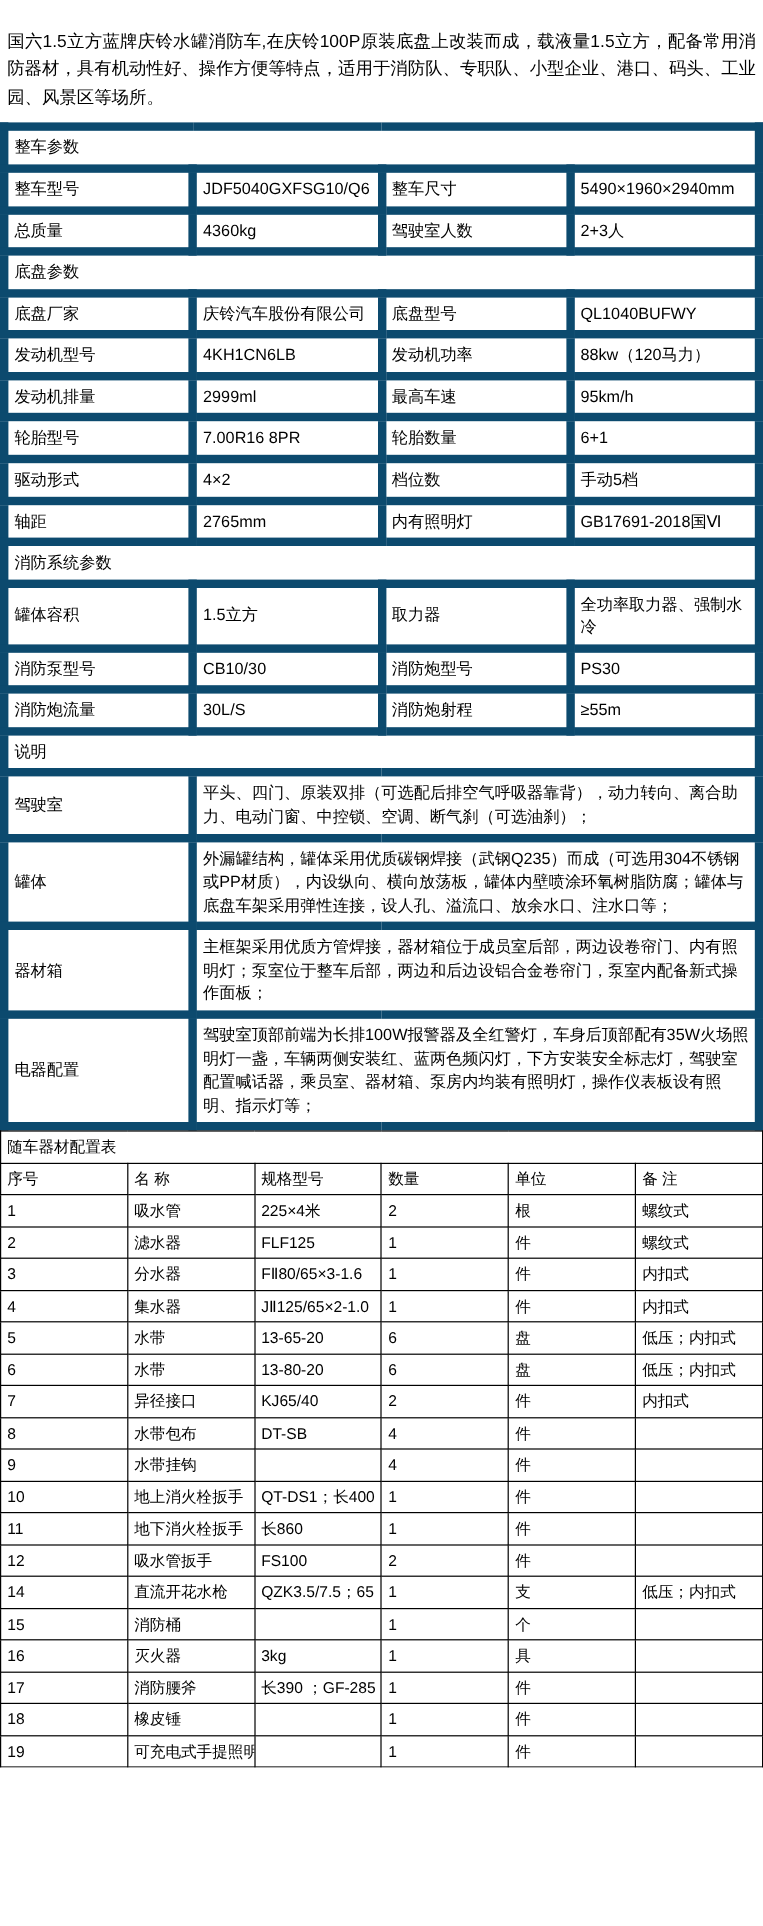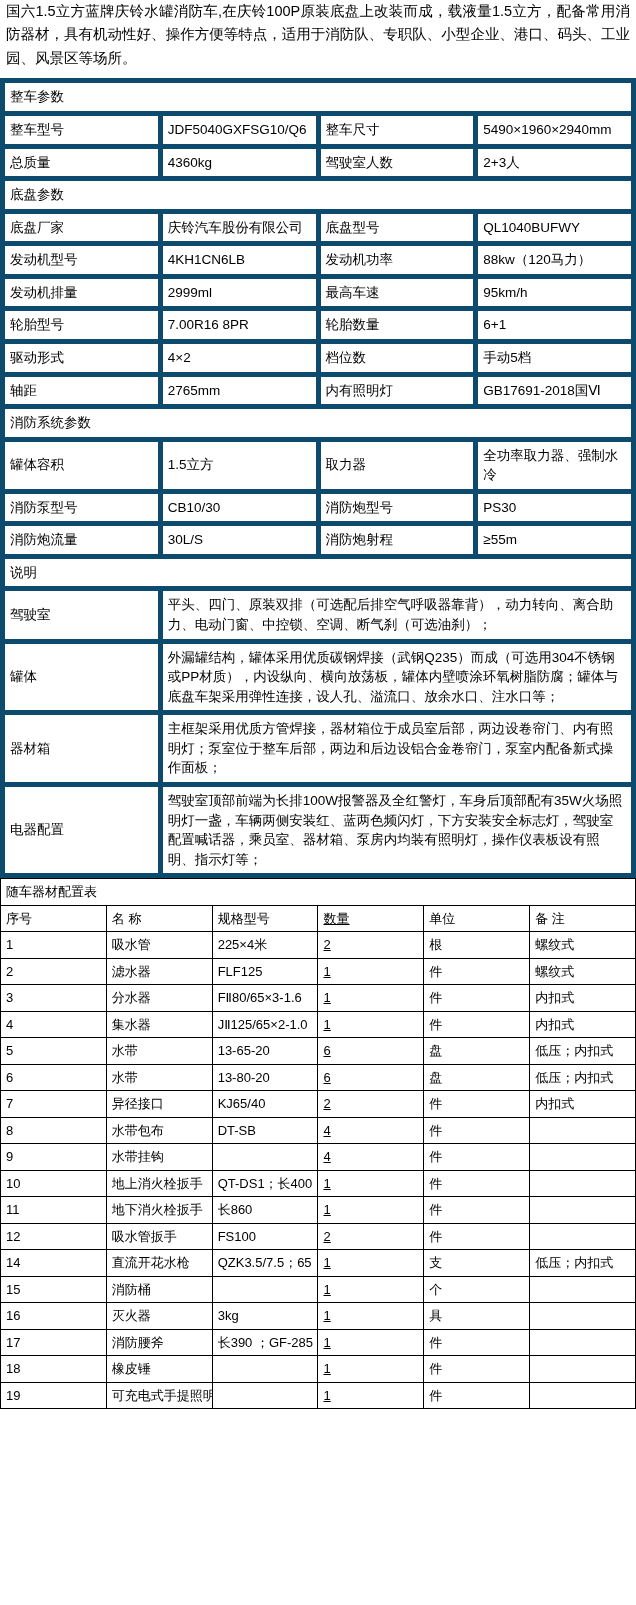--- a/index.html
+++ b/index.html
@@ -11,31 +11,31 @@
     width: 636px;
     font-family: "Liberation Sans", "DejaVu Sans", sans-serif;
     color: #000;
     -webkit-font-smoothing: antialiased;
   }
   .page { width: 636px; }
 
   .intro {
     font-size: 14.5px;
     line-height: 1.62;
-    padding: 0 6px 8px 6px;
+    padding: 24px 6px 8px 6px;
     text-align: justify;
   }
 
   table.spec {
     width: 100%;
     border-collapse: collapse;
     table-layout: fixed;
   }
   table.spec td, table.spec th {
-    border: 5px solid #0c4a6e;
+    border: 7px solid #0c4a6e;
     padding: 4px 5px;
     font-size: 13.5px;
     line-height: 1.45;
     vertical-align: middle;
     text-align: left;
     font-weight: normal;
   }
   .section-head td {
     font-weight: bold;
     font-size: 14px;
@@ -70,21 +70,21 @@
     line-height: 1.5;
     text-align: left;
     font-weight: normal;
     vertical-align: middle;
     white-space: nowrap;
     overflow: hidden;
   }
   .c-no { width: 42px; }
   .c-name { width: 172px; }
   .c-spec { width: 170px; }
-  .c-qty { width: 54px; text-decoration: underline; }
+  .c-qty { width: 54px; }
   .c-unit { width: 52px; }
   .c-note { width: 146px; }
   .eq-head td { font-weight: normal; }
   .eq-title td {
     font-weight: bold;
     font-size: 14px;
     padding: 4px 6px;
   }
 </style>
 </head>

